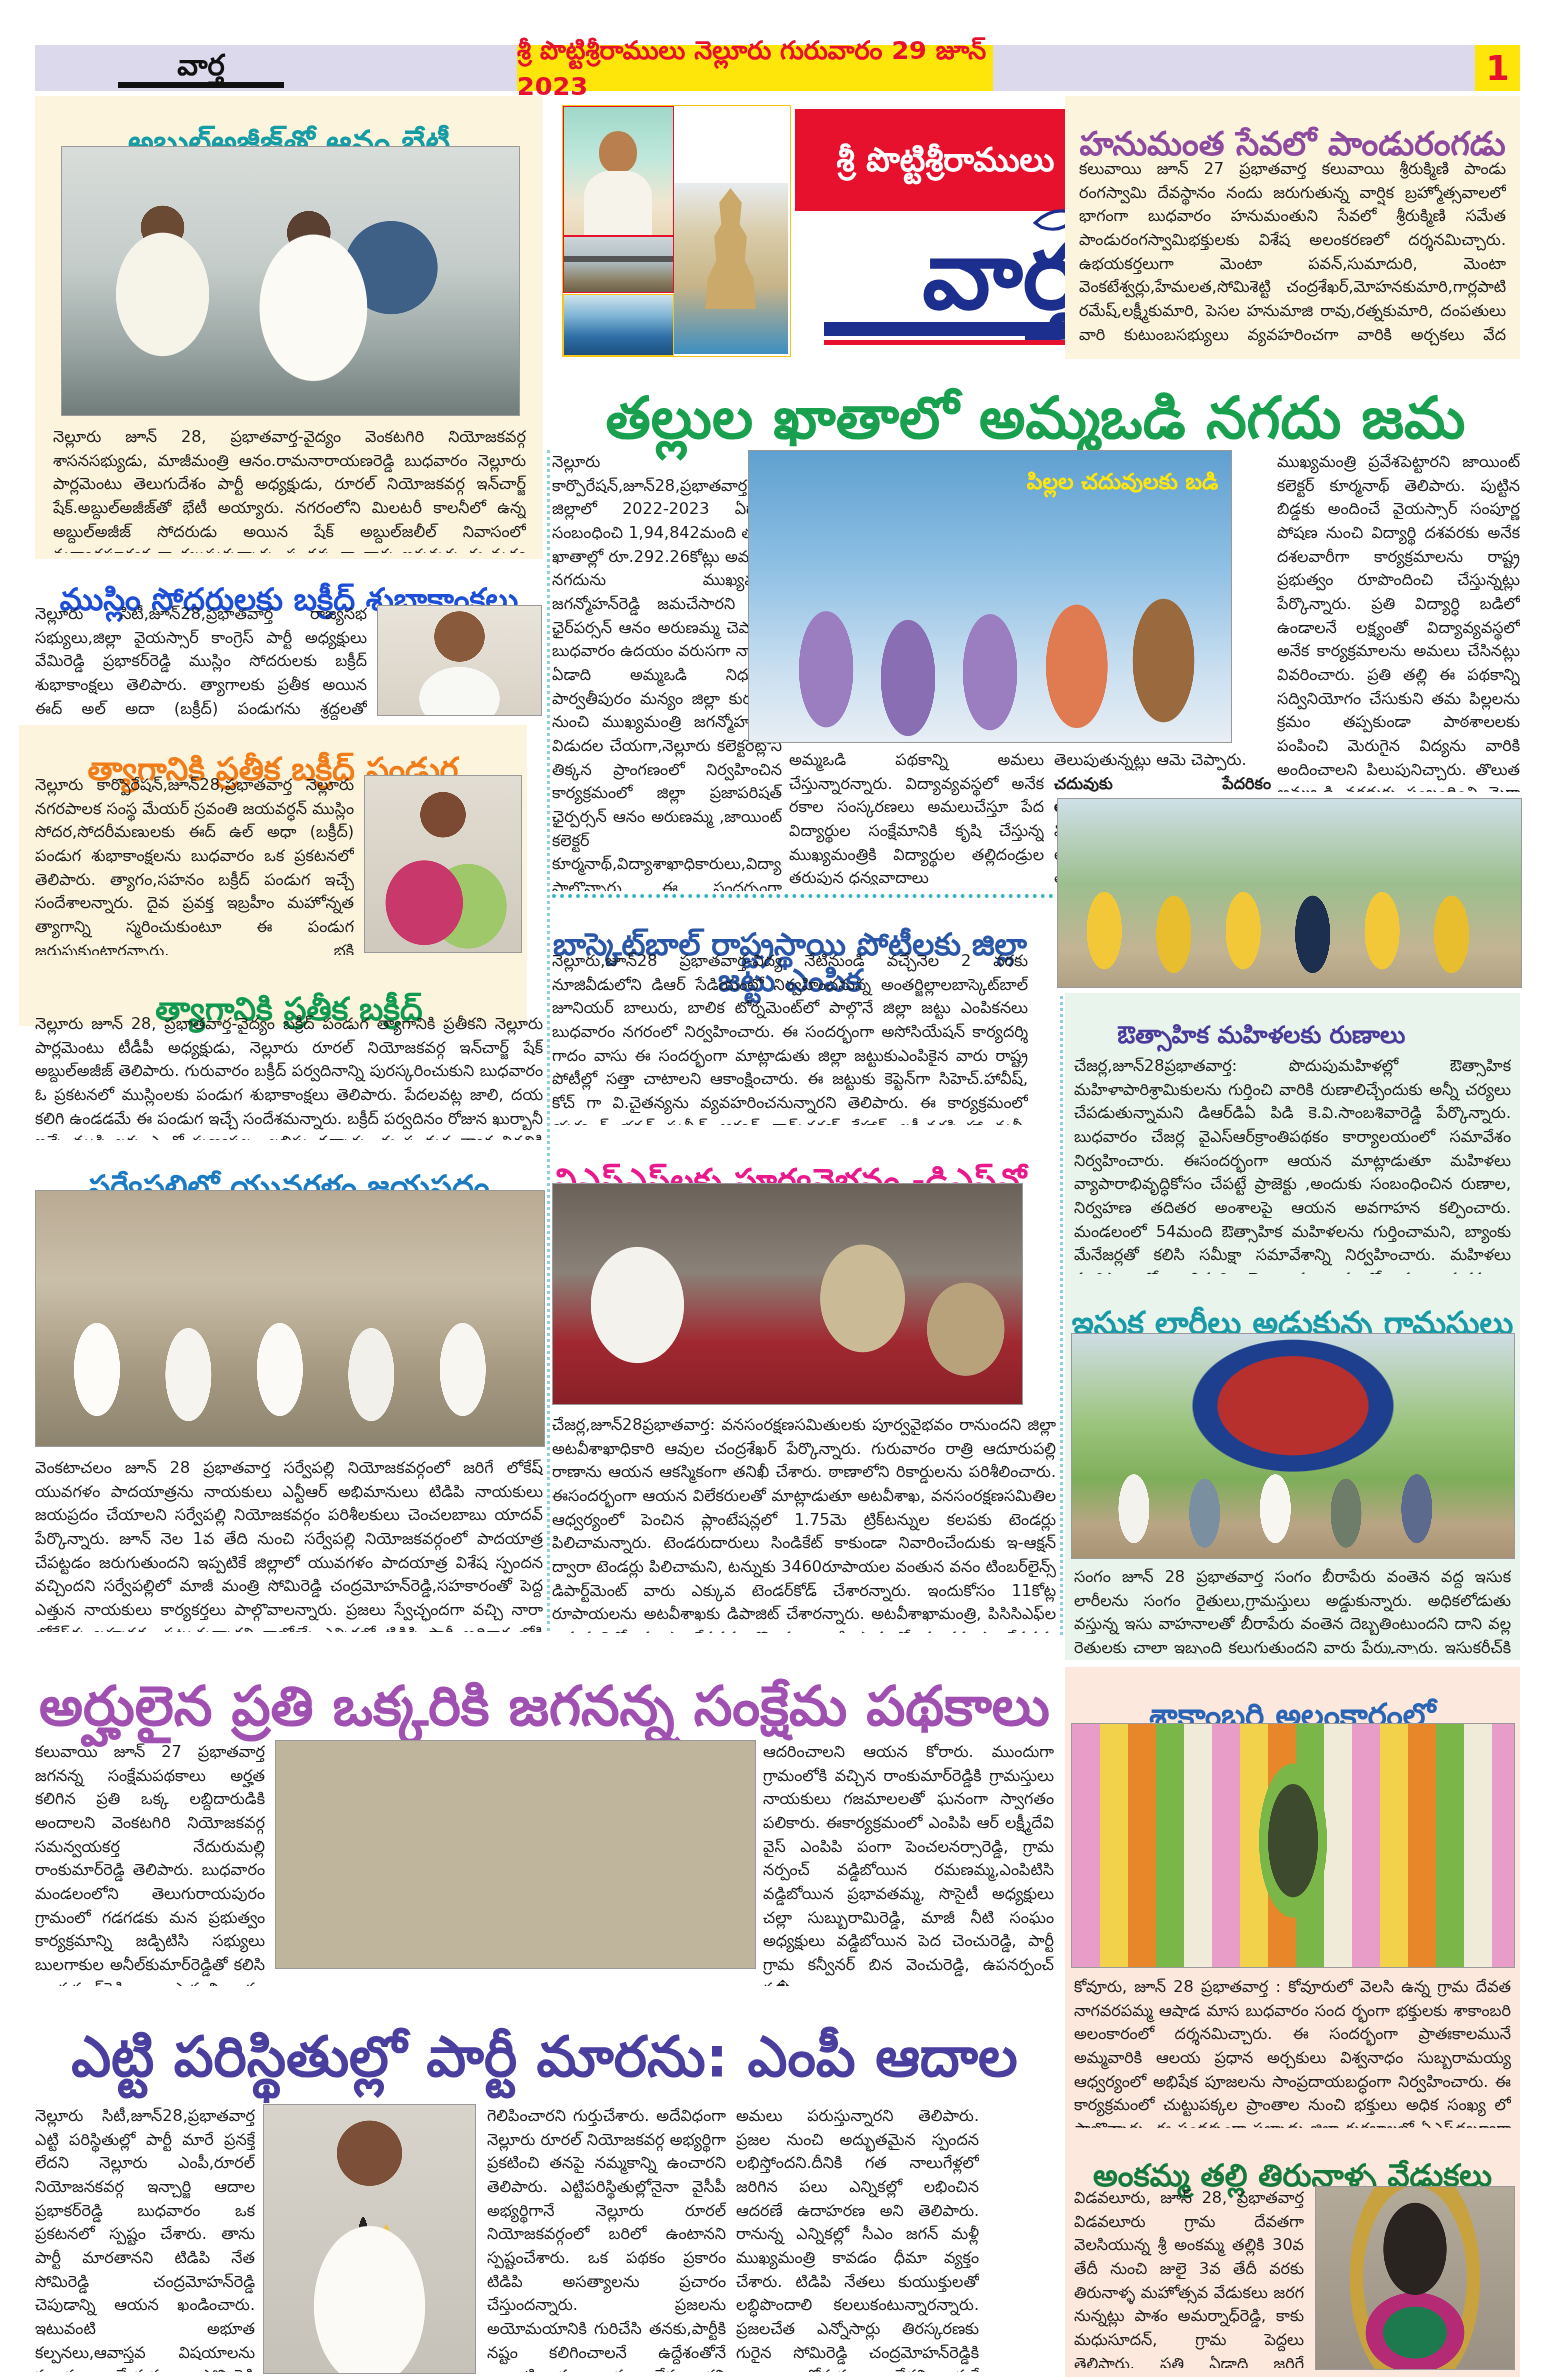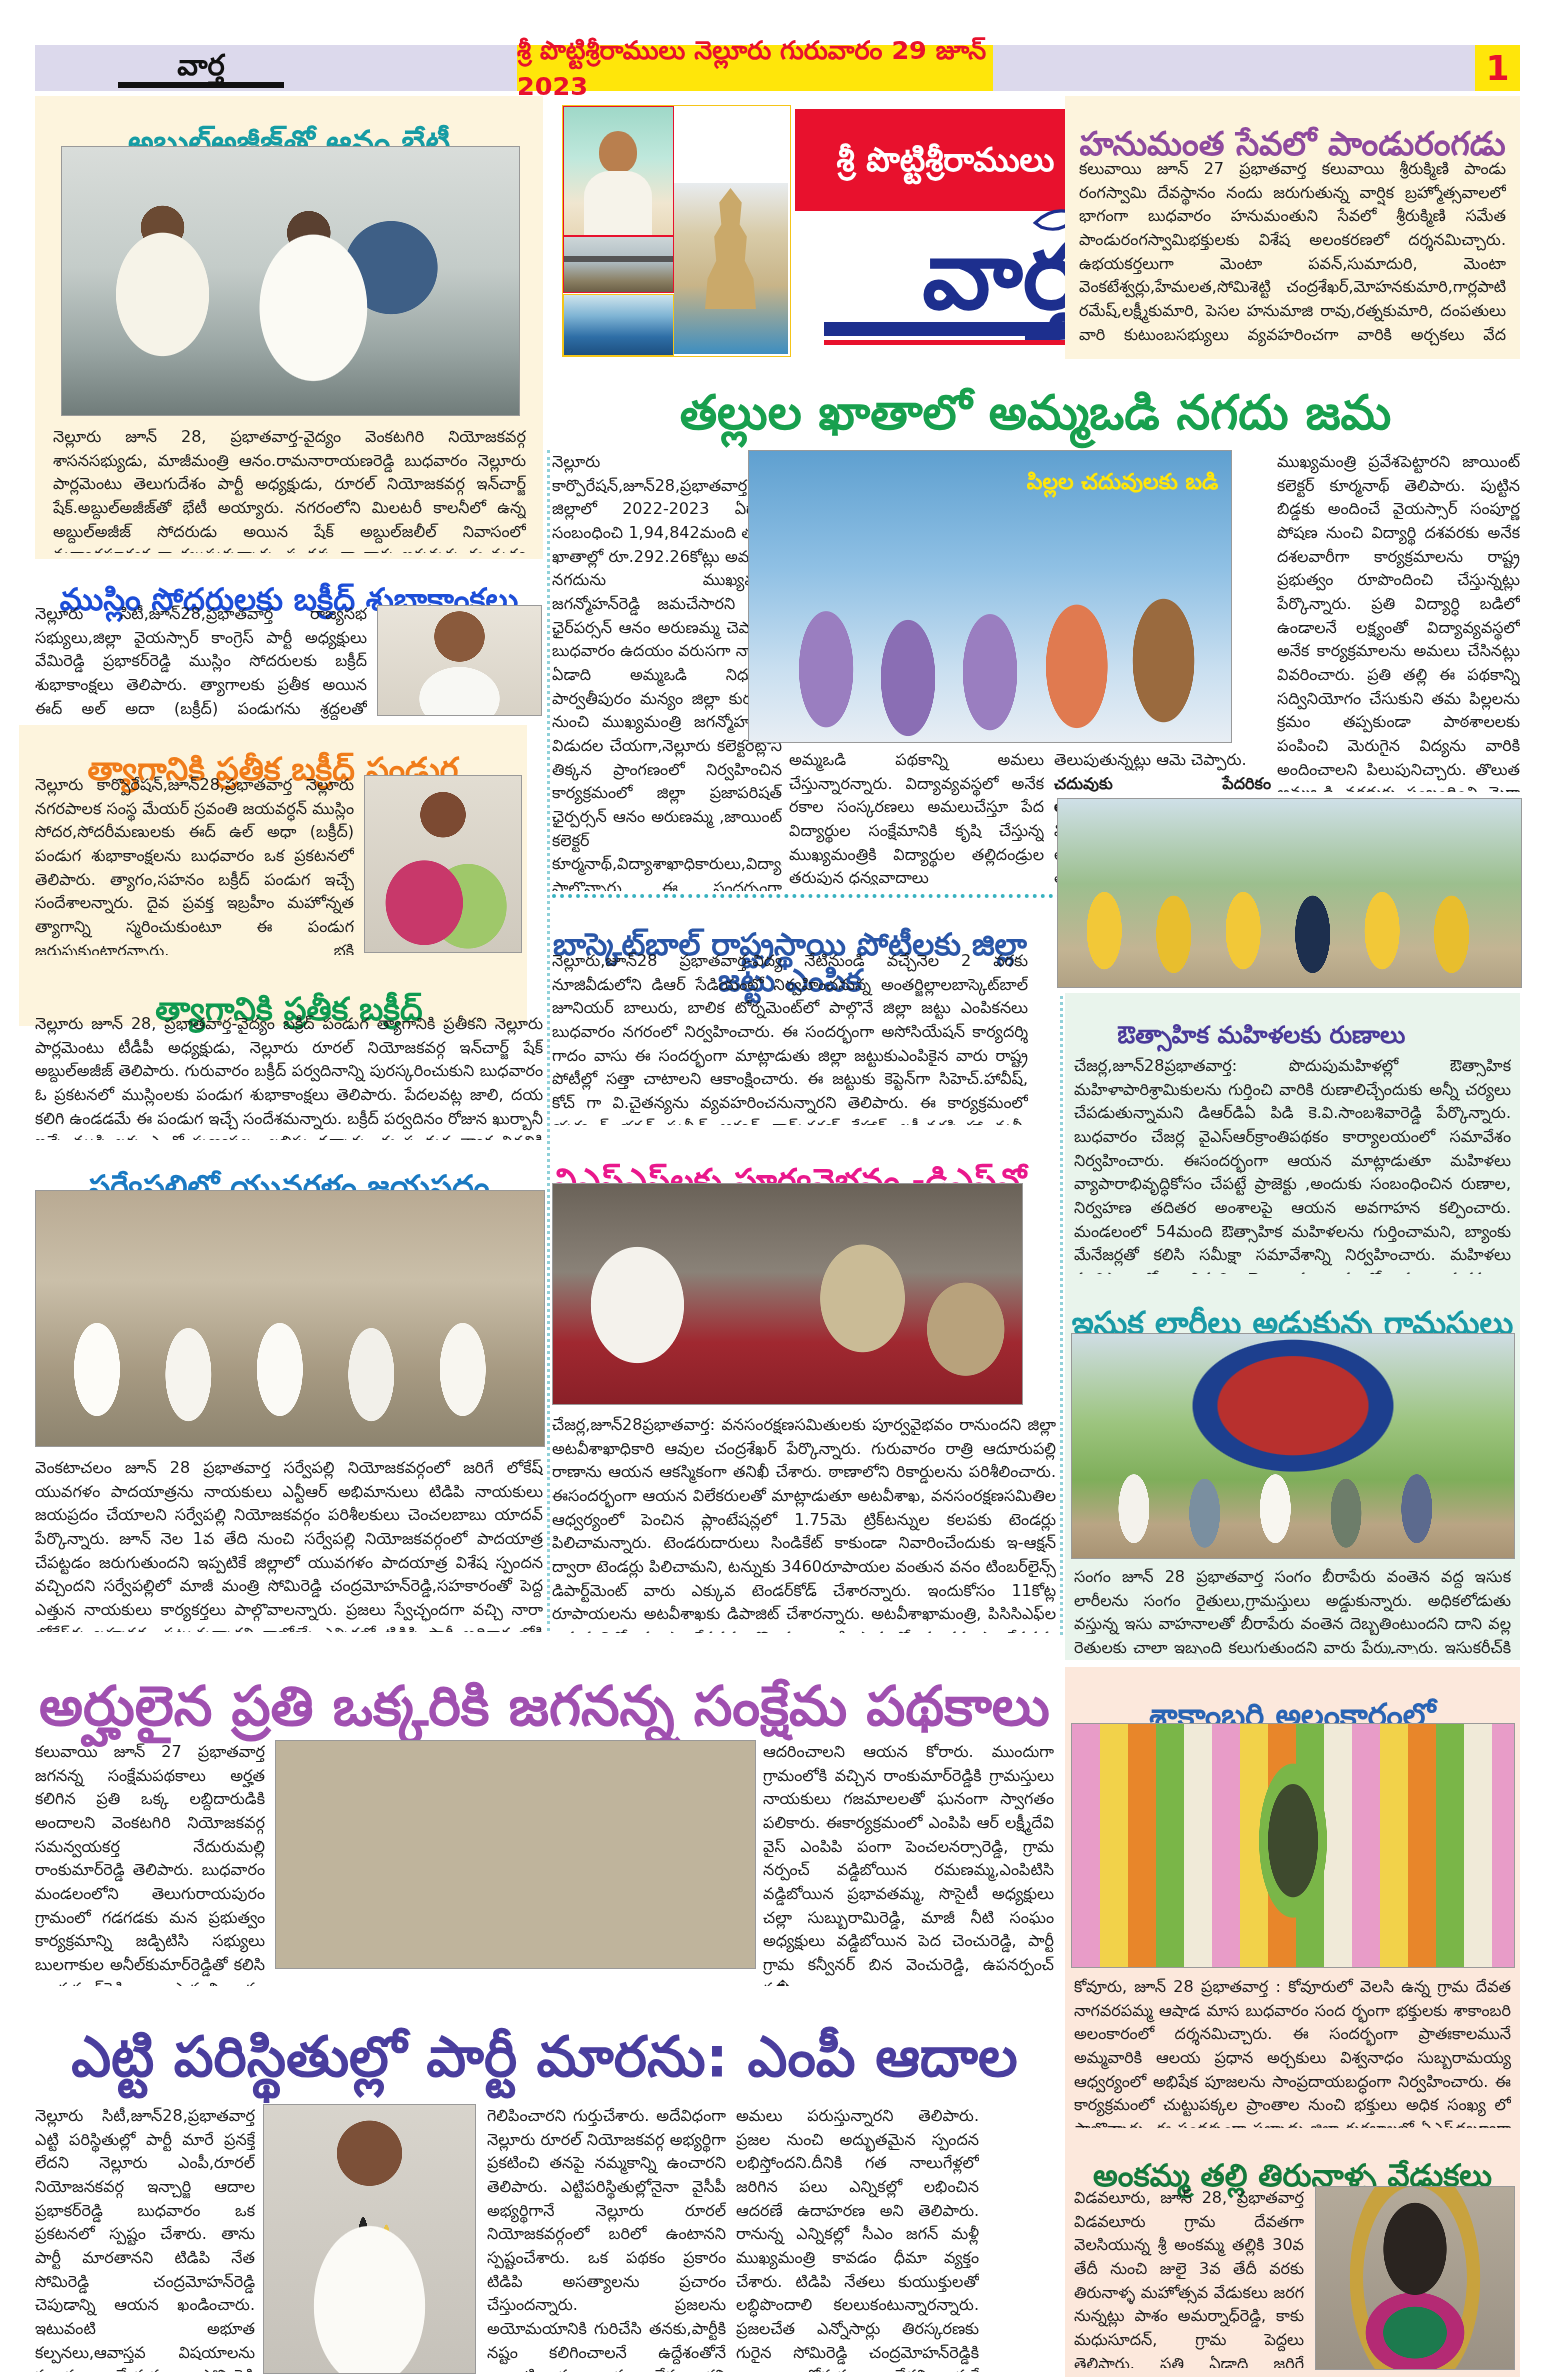--- a/index.html
+++ b/index.html
@@ -131,21 +131,21 @@
     <path d="M20 55 Q45 30 75 38 Q70 20 95 12 Q88 30 95 34 L110 30 Q100 44 80 50 Q60 72 30 62 Z" fill="#ffffff" stroke="#1d2f8e" stroke-width="5"></path>
   </svg>
   <div class="abs" id="m-bar1"></div>
   <div class="abs" id="m-bar2"></div>
 
   <div class="abs cream" style="left:1065px;top:96px;width:455px;height:263px;">
     <div class="art-hl hl-purple" style="position:absolute;left:0;top:9px;width:455px;font-size:33px;">హనుమంత సేవలో పాండురంగడు</div>
     <div class="body abs" style="left:14px;top:61px;width:427px;height:192px;">కలువాయి జూన్ 27 ప్రభాతవార్త కలువాయి శ్రీరుక్మిణి పాండు రంగస్వామి దేవస్థానం నందు జరుగుతున్న వార్షిక బ్రహ్మోత్సవాలలో భాగంగా బుధవారం హనుమంతుని సేవలో శ్రీరుక్మిణి సమేత పాండురంగస్వామిభక్తులకు విశేష అలంకరణలో దర్శనమిచ్చారు. ఉభయకర్తలుగా మెంటా పవన్,సుమాదురి, మెంటా వెంకటేశ్వర్లు,హేమలత,సోమిశెట్టి చంద్రశేఖర్,మోహనకుమారి,గార్లపాటి రమేష్,లక్ష్మీకుమారి, పెసల హనుమాజి రావు,రత్నకుమారి, దంపతులు వారి కుటుంబసభ్యులు వ్యవహరించగా వారికి అర్చకలు వేద ఆశీర్వచనం ఇచ్చారు. ఆలయ శ్రమదాన కర్త కృష్ణం హజరత్‌బాబు,కోశాదికారి నటకల కిషోర్ కమీటి సభ్యులు కార్యక్రమలను పర్యవేక్షించారు.</div>
   </div>
 
-  <div class="abs art-hl hl-maingreen" style="left:552px;top:365px;width:967px;font-size:48px;">తల్లుల ఖాతాలో అమ్మఒడి నగదు జమ</div>
+  <div class="abs art-hl hl-maingreen" style="left:552px;top:365px;width:967px;font-size:58px;">తల్లుల ఖాతాలో అమ్మఒడి నగదు జమ</div>
 
   <div class="abs body" style="left:552px;top:450px;width:230px;height:441px;">నెల్లూరు కార్పొరేషన్,జూన్28,ప్రభాతవార్త జిల్లాలో 2022-2023 ఏడాదికి సంబంధించి 1,94,842మంది తల్లుల ఖాతాల్లో రూ.292.26కోట్లు అమ్మఒడి నగదును ముఖ్యమంత్రి జగన్మోహన్‌రెడ్డి జమచేసారని జడ్పీ ఛైర్‌పర్సన్ ఆనం అరుణమ్మ చెప్పారు. బుధవారం ఉదయం వరుసగా నాలుగో ఏడాది అమ్మఒడి నిధులను పార్వతీపురం మన్యం జిల్లా కురుపాం నుంచి ముఖ్యమంత్రి జగన్మోహన్‌రెడ్డి విడుదల చేయగా,నెల్లూరు కలెక్టరేట్లోని తిక్కన ప్రాంగణంలో నిర్వహించిన కార్యక్రమంలో జిల్లా ప్రజాపరిషత్ ఛైర్పర్సన్ ఆనం అరుణమ్మ ,జాయింట్ కలెక్టర్ కూర్మనాథ్,విద్యాశాఖాధికారులు,విద్యార్దులు,తల్లిదండ్రులు పాల్గొన్నారు. ఈ సందర్భంగా అరుణమ్మ మాట్లాడుతూ తల్లిదండ్రులకు ఎటువంటి ఇబ్బంది లేకుండా విద్యార్ధుల కలలను సాకారం చేయడమే లక్ష్యంగా,ఎక్కడా ఖర్చుకు వెనుకాడకుండా సీఎం</div>
 
   <div class="abs ph" style="left:748px;top:450px;width:482px;height:291px;background:
       radial-gradient(ellipse 45px 96px at 16% 75%,#9a7ec0 0 60%,transparent 61%),
       radial-gradient(ellipse 45px 96px at 33% 78%,#8a6eb4 0 60%,transparent 61%),
       radial-gradient(ellipse 45px 96px at 50% 76%,#9a7ec0 0 60%,transparent 61%),
       radial-gradient(ellipse 51px 102px at 68% 74%,#e07a50 0 60%,transparent 61%),
       radial-gradient(ellipse 51px 102px at 86% 72%,#9a6a3e 0 60%,transparent 61%),
       linear-gradient(180deg,#5fa0d0 0%,#8fc0e4 40%,#c9dff0 75%,#e8eef4 100%);">

